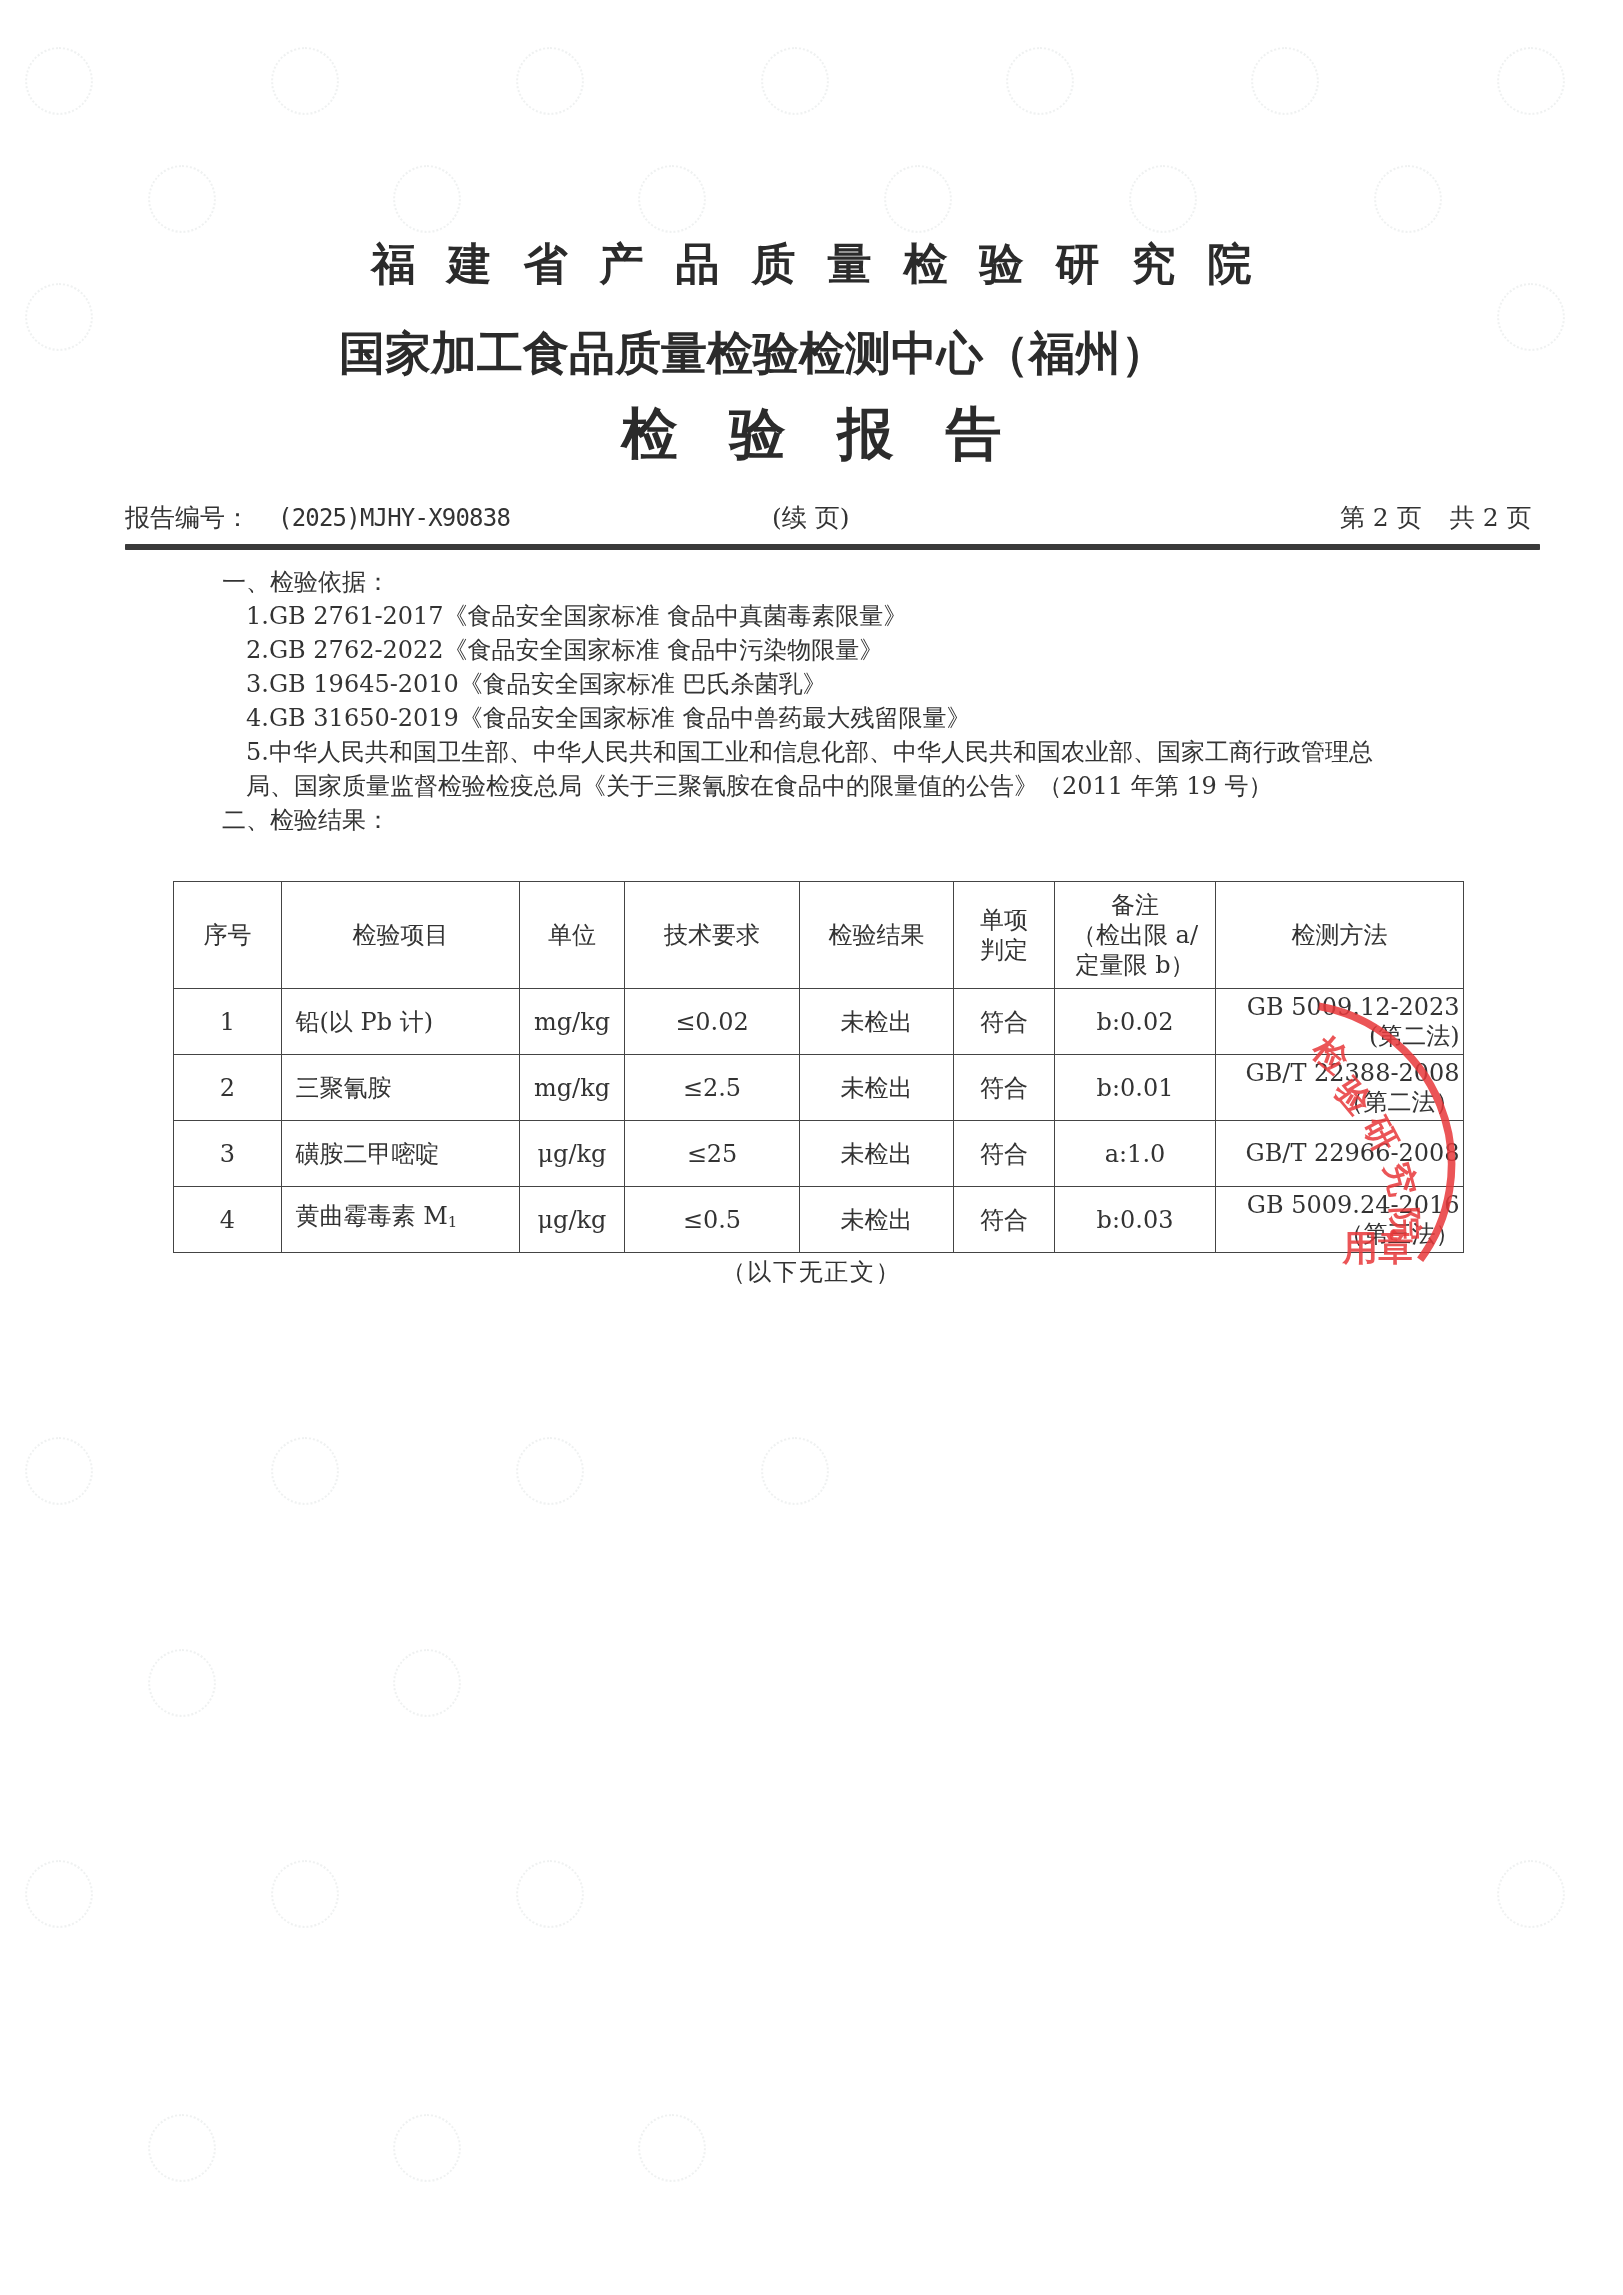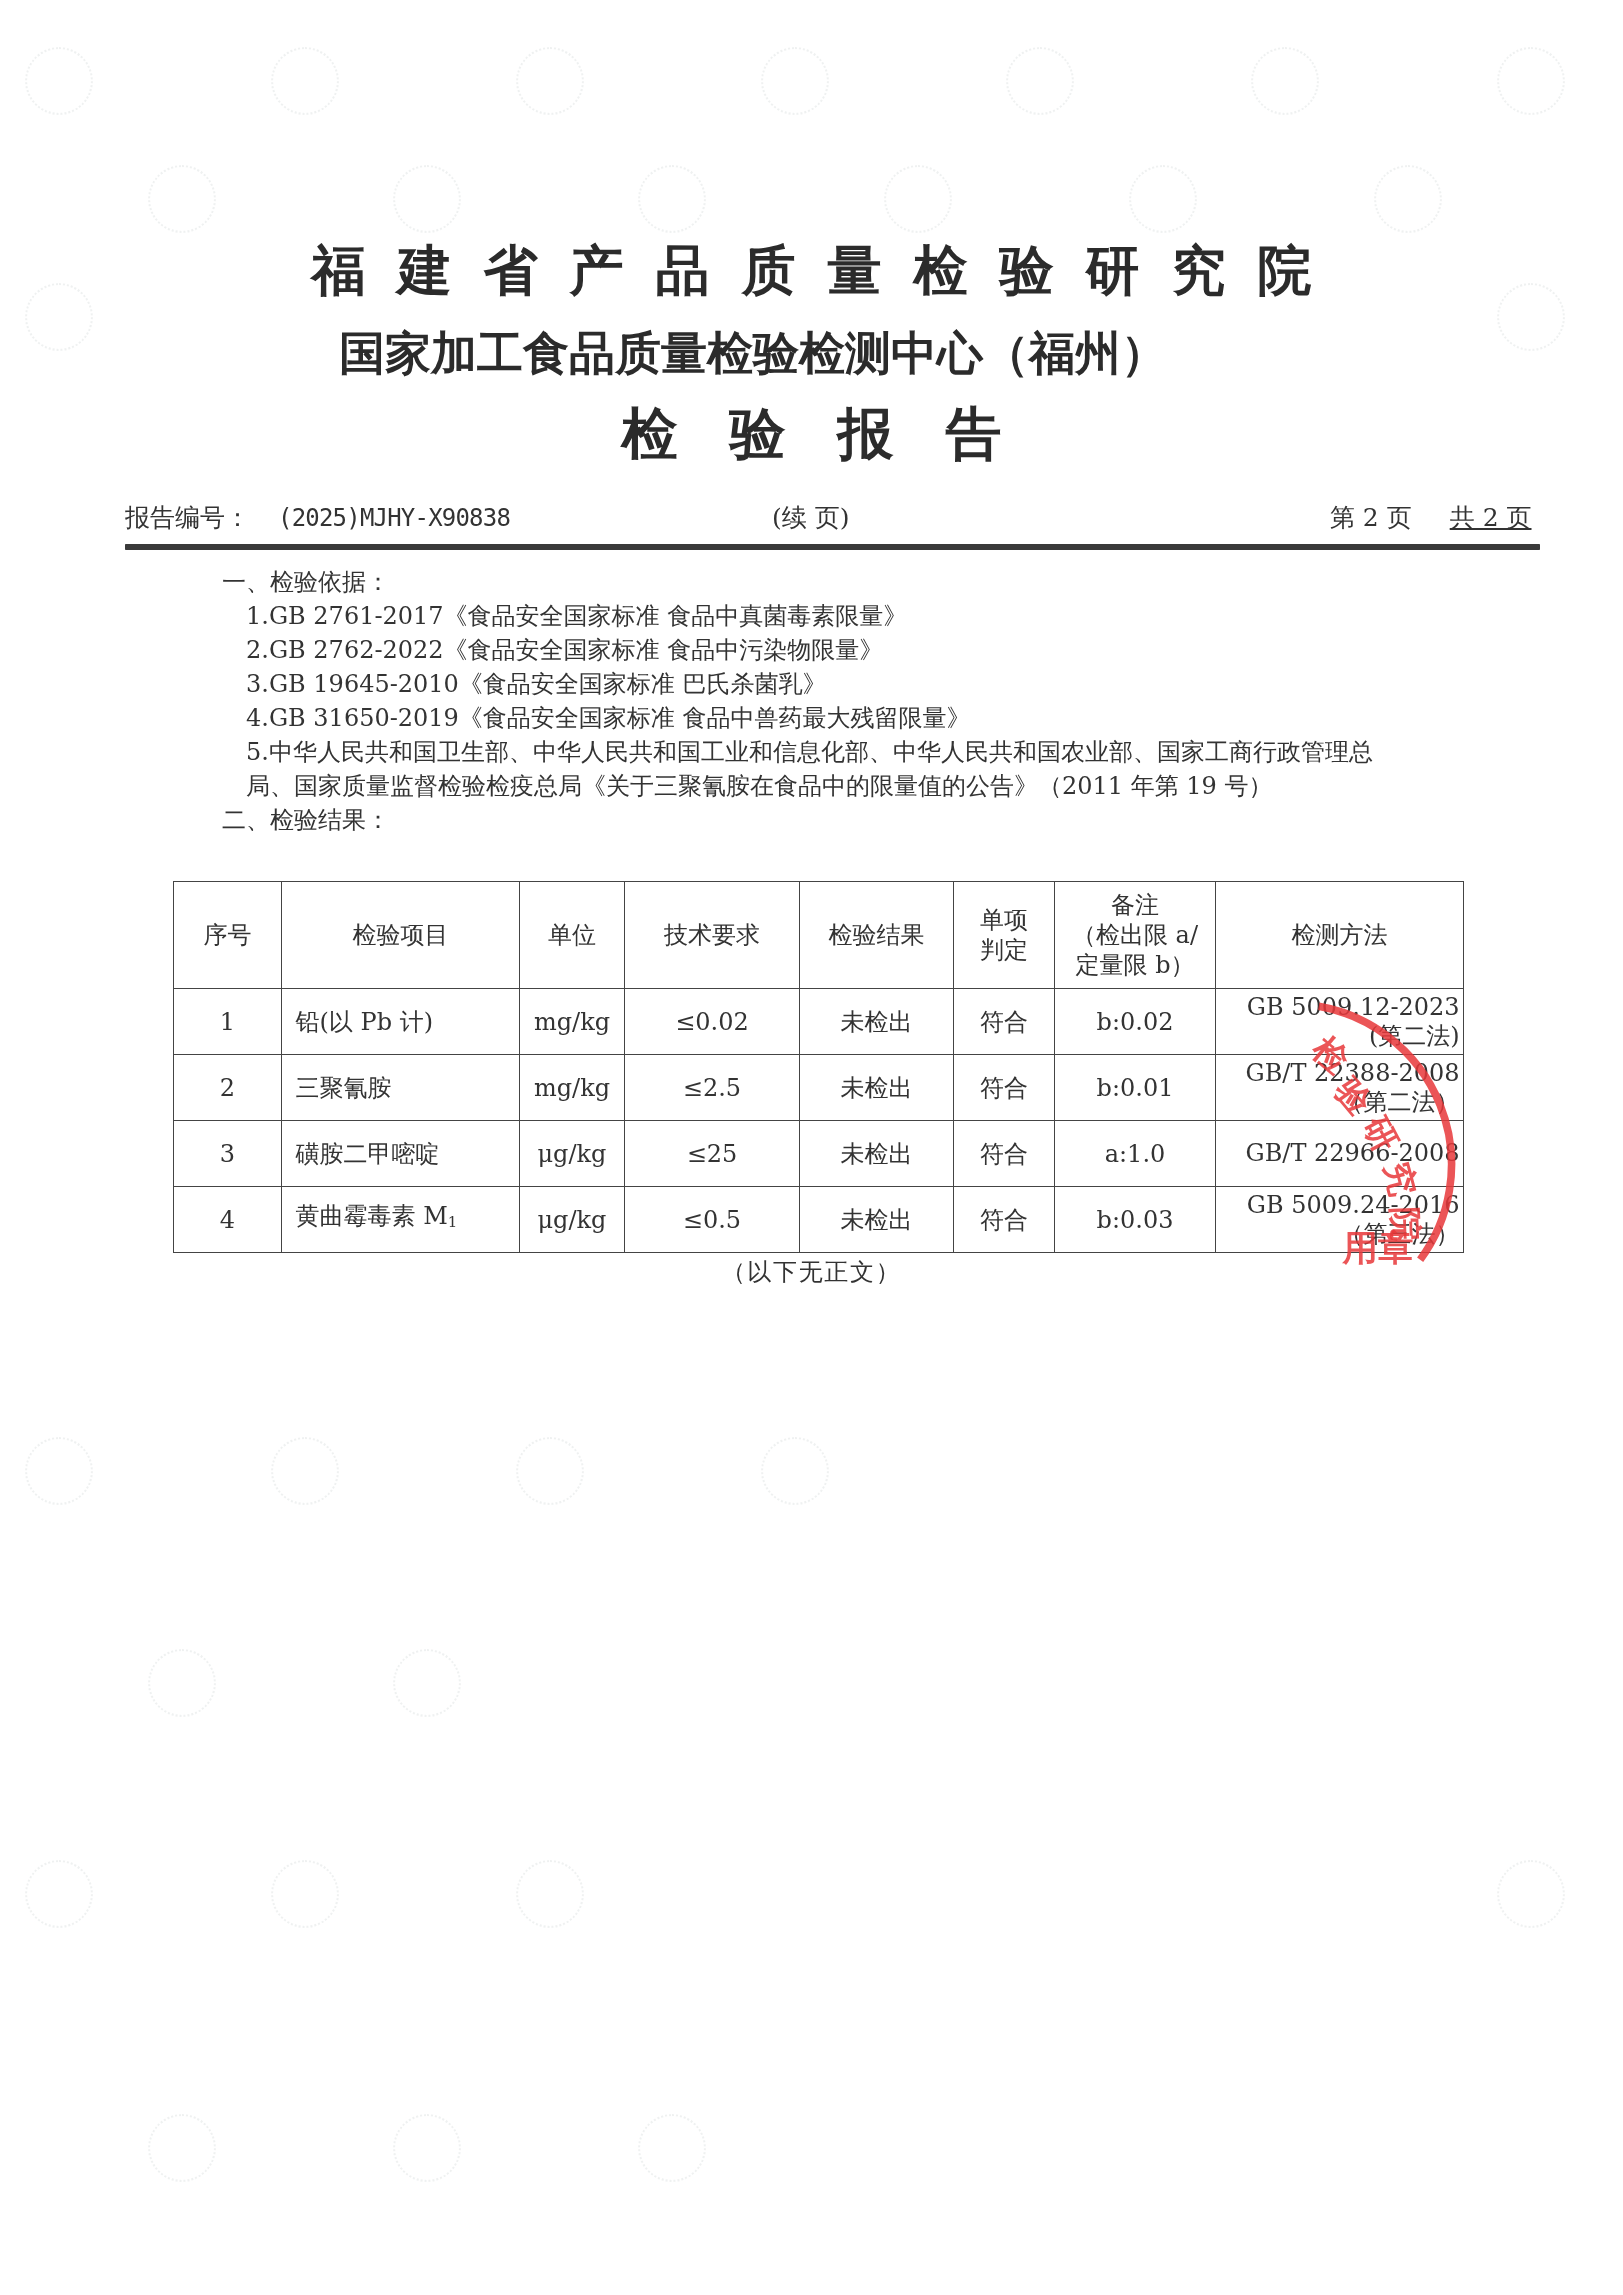--- a/index.html
+++ b/index.html
@@ -5,39 +5,39 @@
   * { box-sizing: border-box; margin: 0; padding: 0; }
   html, body { width: 1623px; height: 2295px; background: #ffffff; overflow: hidden; }
   body { position: relative; font-family: "DejaVu Serif", "Liberation Serif", serif; color: #2a2a2a; }
 
   .watermark-layer { position: absolute; inset: 0; pointer-events: none; }
   .wm { position: absolute; width: 68px; height: 68px; border-radius: 50%; border: 2.5px dotted rgba(180,190,190,0.22); }
 
   .title-main {
     position: absolute; top: 235px; left: 0; width: 1623px; text-align: center;
     font-family: "DejaVu Sans", "Liberation Sans", sans-serif; font-weight: bold;
-    font-size: 54px; letter-spacing: 32px; padding-left: 32px; color: #2b2b2b;
+    font-size: 44px; letter-spacing: 32px; padding-left: 32px; color: #2b2b2b;
   }
   .title-sub {
     position: absolute; top: 323px; left: 0; width: 1506px; text-align: center;
     font-family: "DejaVu Sans", "Liberation Sans", sans-serif; font-weight: bold;
     font-size: 46px; letter-spacing: 0px; color: #2b2b2b;
   }
   .title-report {
     position: absolute; top: 397px; left: 0; width: 1623px; text-align: center;
     font-family: "DejaVu Sans", "Liberation Sans", sans-serif; font-weight: bold;
     font-size: 56px; letter-spacing: 52px; padding-left: 52px; color: #2b2b2b;
   }
 
   .report-header { position: absolute; top: 501px; left: 125px; width: 1415px; height: 34px; font-size: 25px; color: #333; }
   .report-no { position: absolute; left: 0; top: 0; white-space: nowrap; }
   .report-no .code { font-family: "DejaVu Sans Mono", "Liberation Mono", monospace; font-size: 24px; letter-spacing: -0.8px; margin-left: 28px; }
   .continued { position: absolute; left: 647px; top: 0; white-space: nowrap; }
   .pagination { position: absolute; right: 8.5px; top: 0; white-space: nowrap; }
-  .pagination span + span { margin-left: 38px; text-decoration: underline; }
+  .pagination span + span { margin-left: 28px; }
   .header-rule { position: absolute; top: 544px; left: 125px; width: 1415px; height: 6px; background: #3a3a3a; border-radius: 0.8px; }
 
   .body-text { position: absolute; left: 222px; top: 565px; width: 1184px; font-size: 24px; line-height: 34px; color: #333; }
   .body-text .line { white-space: nowrap; }
   .body-text .indent { padding-left: 24px; }
   .body-text .wrap { white-space: normal; padding-left: 24px; width: 1167px; }
 
   table.results {
     position: absolute; left: 173px; top: 881px; width: 1289px;
     border-collapse: collapse; font-size: 24px; color: #333; table-layout: fixed;

